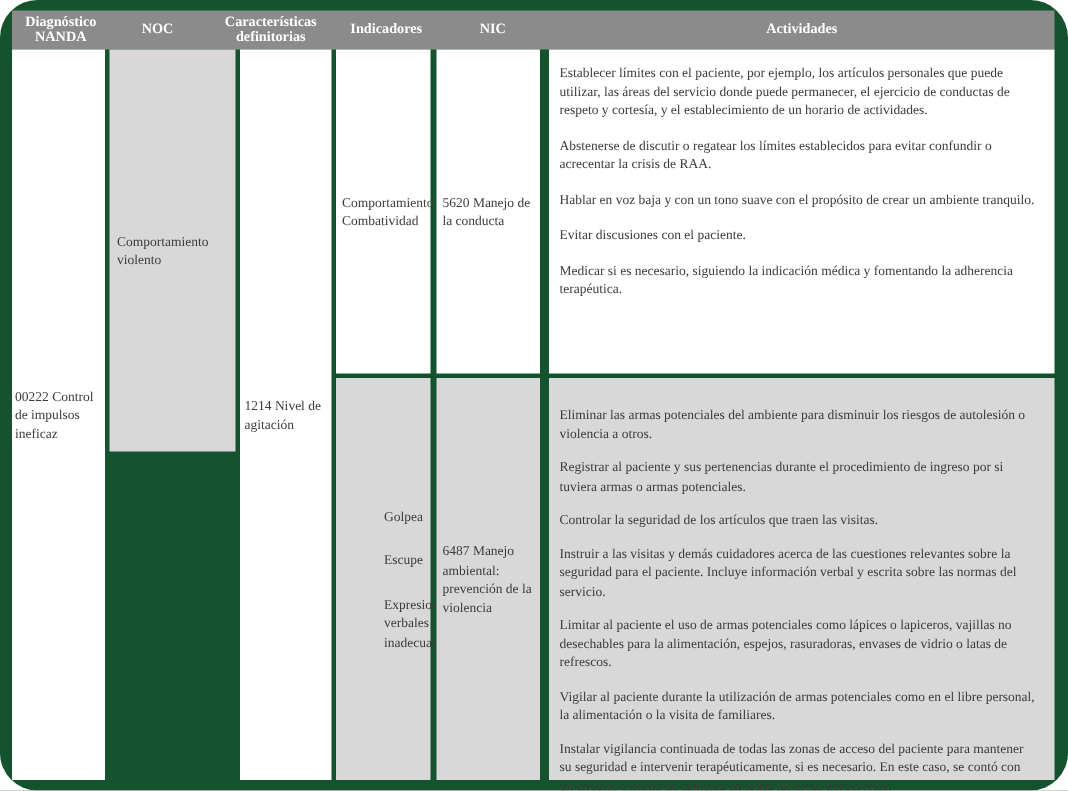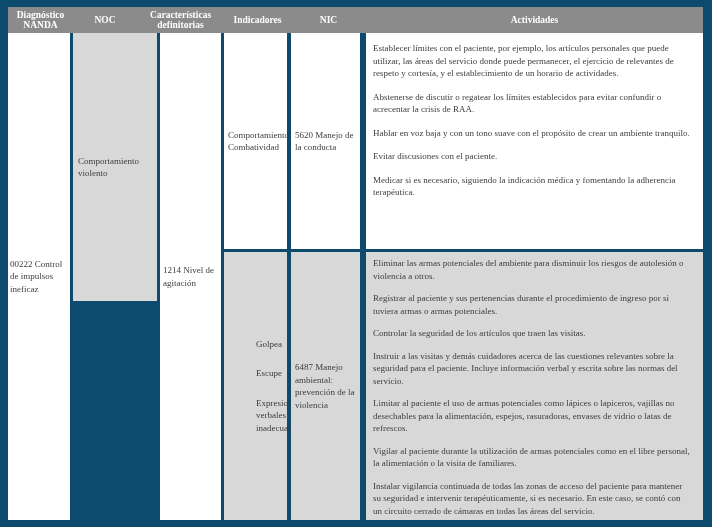--- a/index.html
+++ b/index.html
@@ -1,18 +1,18 @@
 <!DOCTYPE html>
 <html><head>
 <meta charset="utf-8">
 <style>
   * { margin:0; padding:0; box-sizing:border-box; }
   html,body { background:#ffffff; }
   body { width:712px; height:527px; font-family:"Liberation Serif", serif; }
-  .page { position:relative; width:712px; height:527px; background:#0c4a6e; overflow:hidden; }
+  .page { position:relative; width:712px; height:527px; background:#14532d; overflow:hidden;border-radius:25px; }
   .table { position:absolute; left:8px; top:7px; width:695px; }
 
   
   .thead { display:flex; height:26px; background:#8b8b8b; }
   .hcell { color:#ffffff; font-weight:700; font-size:9.5px; line-height:10.5px;
            display:flex; align-items:center; justify-content:center; text-align:center;
            padding:0 2px; }
   .hw1{width:65px} .hw2{width:87px} .hw3{width:64px} .hw4{width:67px} .hw5{width:75px} .hw6{width:337px}
 
   
@@ -31,21 +31,21 @@
   .c1 { padding:0 2px; }
   .c2 { padding-left:5px; padding-right:5px; }
   .c3 { padding-left:3px; padding-right:2px; }
   .c4 { padding-left:4px; padding-right:2px; }
   .c5 { padding-left:4px; padding-right:3px; }
 
   .ind2 { margin-bottom:17px;margin-left:28px; }
   .ind2:last-child { margin-bottom:0; }
 
   .act { padding:9px 13px 0 7px; }
-  .act2 { padding-top:5px; }
+  .act2 { padding-top:18px; }
   .para { margin-bottom:11px; }
   .act2 .para { margin-bottom:10px; }
 </style>
 </head>
 <body>
 
 <div class="page">
   <div class="table">
 
     <div class="thead">
@@ -83,21 +83,21 @@
         </div>
       </div>
 
       <div class="col w5">
         <div class="cell s1 vcenter c5">5620 Manejo de la conducta</div>
         <div class="cell s2 vcenter c5 shaded">6487 Manejo ambiental: prevención de la violencia</div>
       </div>
 
       <div class="col w6">
         <div class="cell s1 act c6">
-          <div class="para">Establecer límites con el paciente, por ejemplo, los artículos personales que puede utilizar, las áreas del servicio donde puede permanecer, el ejercicio de relevantes de respeto y cortesía, y el establecimiento de un horario de actividades.</div>
+          <div class="para">Establecer límites con el paciente, por ejemplo, los artículos personales que puede utilizar, las áreas del servicio donde puede permanecer, el ejercicio de conductas de respeto y cortesía, y el establecimiento de un horario de actividades.</div>
           <div class="para">Abstenerse de discutir o regatear los límites establecidos para evitar confundir o acrecentar la crisis de RAA.</div>
           <div class="para">Hablar en voz baja y con un tono suave con el propósito de crear un ambiente tranquilo.</div>
           <div class="para">Evitar discusiones con el paciente.</div>
           <div class="para">Medicar si es necesario, siguiendo la indicación médica y fomentando la adherencia terapéutica.</div>
         </div>
         <div class="cell s2 act act2 c6 shaded">
           <div class="para">Eliminar las armas potenciales del ambiente para disminuir los riesgos de autolesión o violencia a otros.</div>
           <div class="para">Registrar al paciente y sus pertenencias durante el procedimiento de ingreso por si tuviera armas o armas potenciales.</div>
           <div class="para">Controlar la seguridad de los artículos que traen las visitas.</div>
           <div class="para">Instruir a las visitas y demás cuidadores acerca de las cuestiones relevantes sobre la seguridad para el paciente. Incluye información verbal y escrita sobre las normas del servicio.</div>

